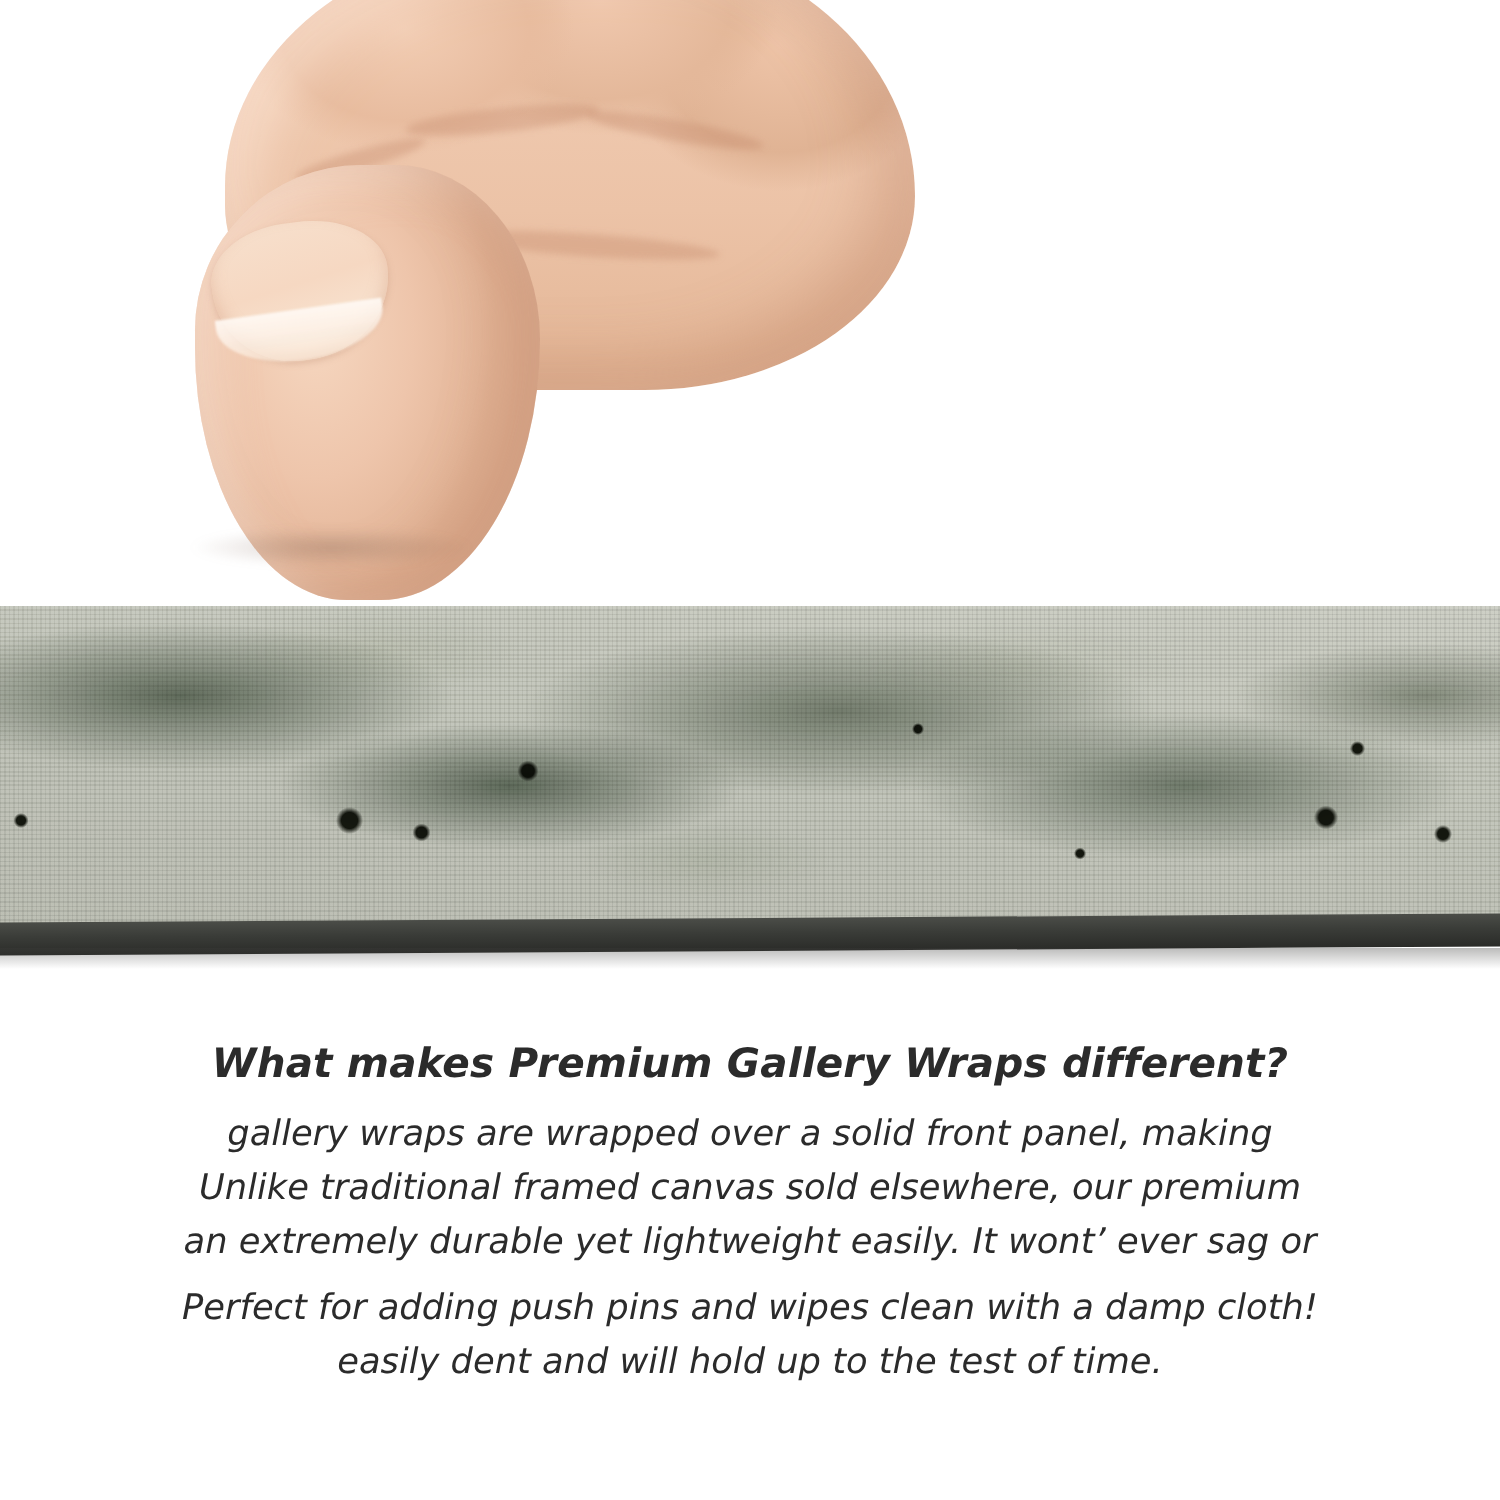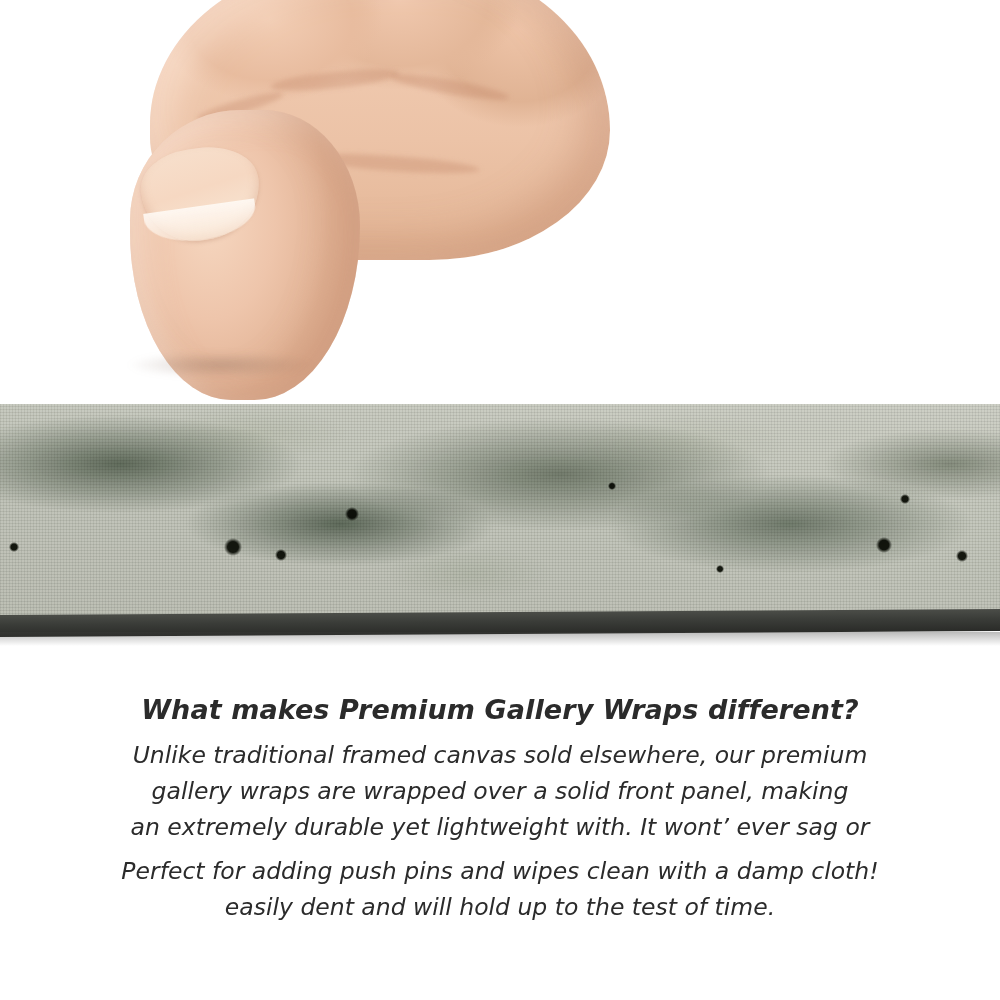--- a/index.html
+++ b/index.html
@@ -220,20 +220,20 @@
     <div class="canvas-strip">
       <div class="speckles"></div>
     </div>
     <div class="strip-bottom-edge"></div>
     <div class="strip-bottom-shadow"></div>
 
   </div>
 
   <div class="caption">
     <div class="caption-heading">What makes Premium Gallery Wraps different?</div>
+    <div class="caption-line">gallery wraps are wrapped over a solid front panel, making</div>
     <div class="caption-line">Unlike traditional framed canvas sold elsewhere, our premium</div>
-    <div class="caption-line">gallery wraps are wrapped over a solid front panel, making</div>
-    <div class="caption-line">an extremely durable yet lightweight with. It wont’ ever sag or</div>
+    <div class="caption-line">an extremely durable yet lightweight easily. It wont’ ever sag or</div>
     <div class="caption-line last">Perfect for adding push pins and wipes clean with a damp cloth!</div>
     <div class="caption-line">easily dent and will hold up to the test of time.</div>
   </div>
 
 </div>
 
 </body></html>

